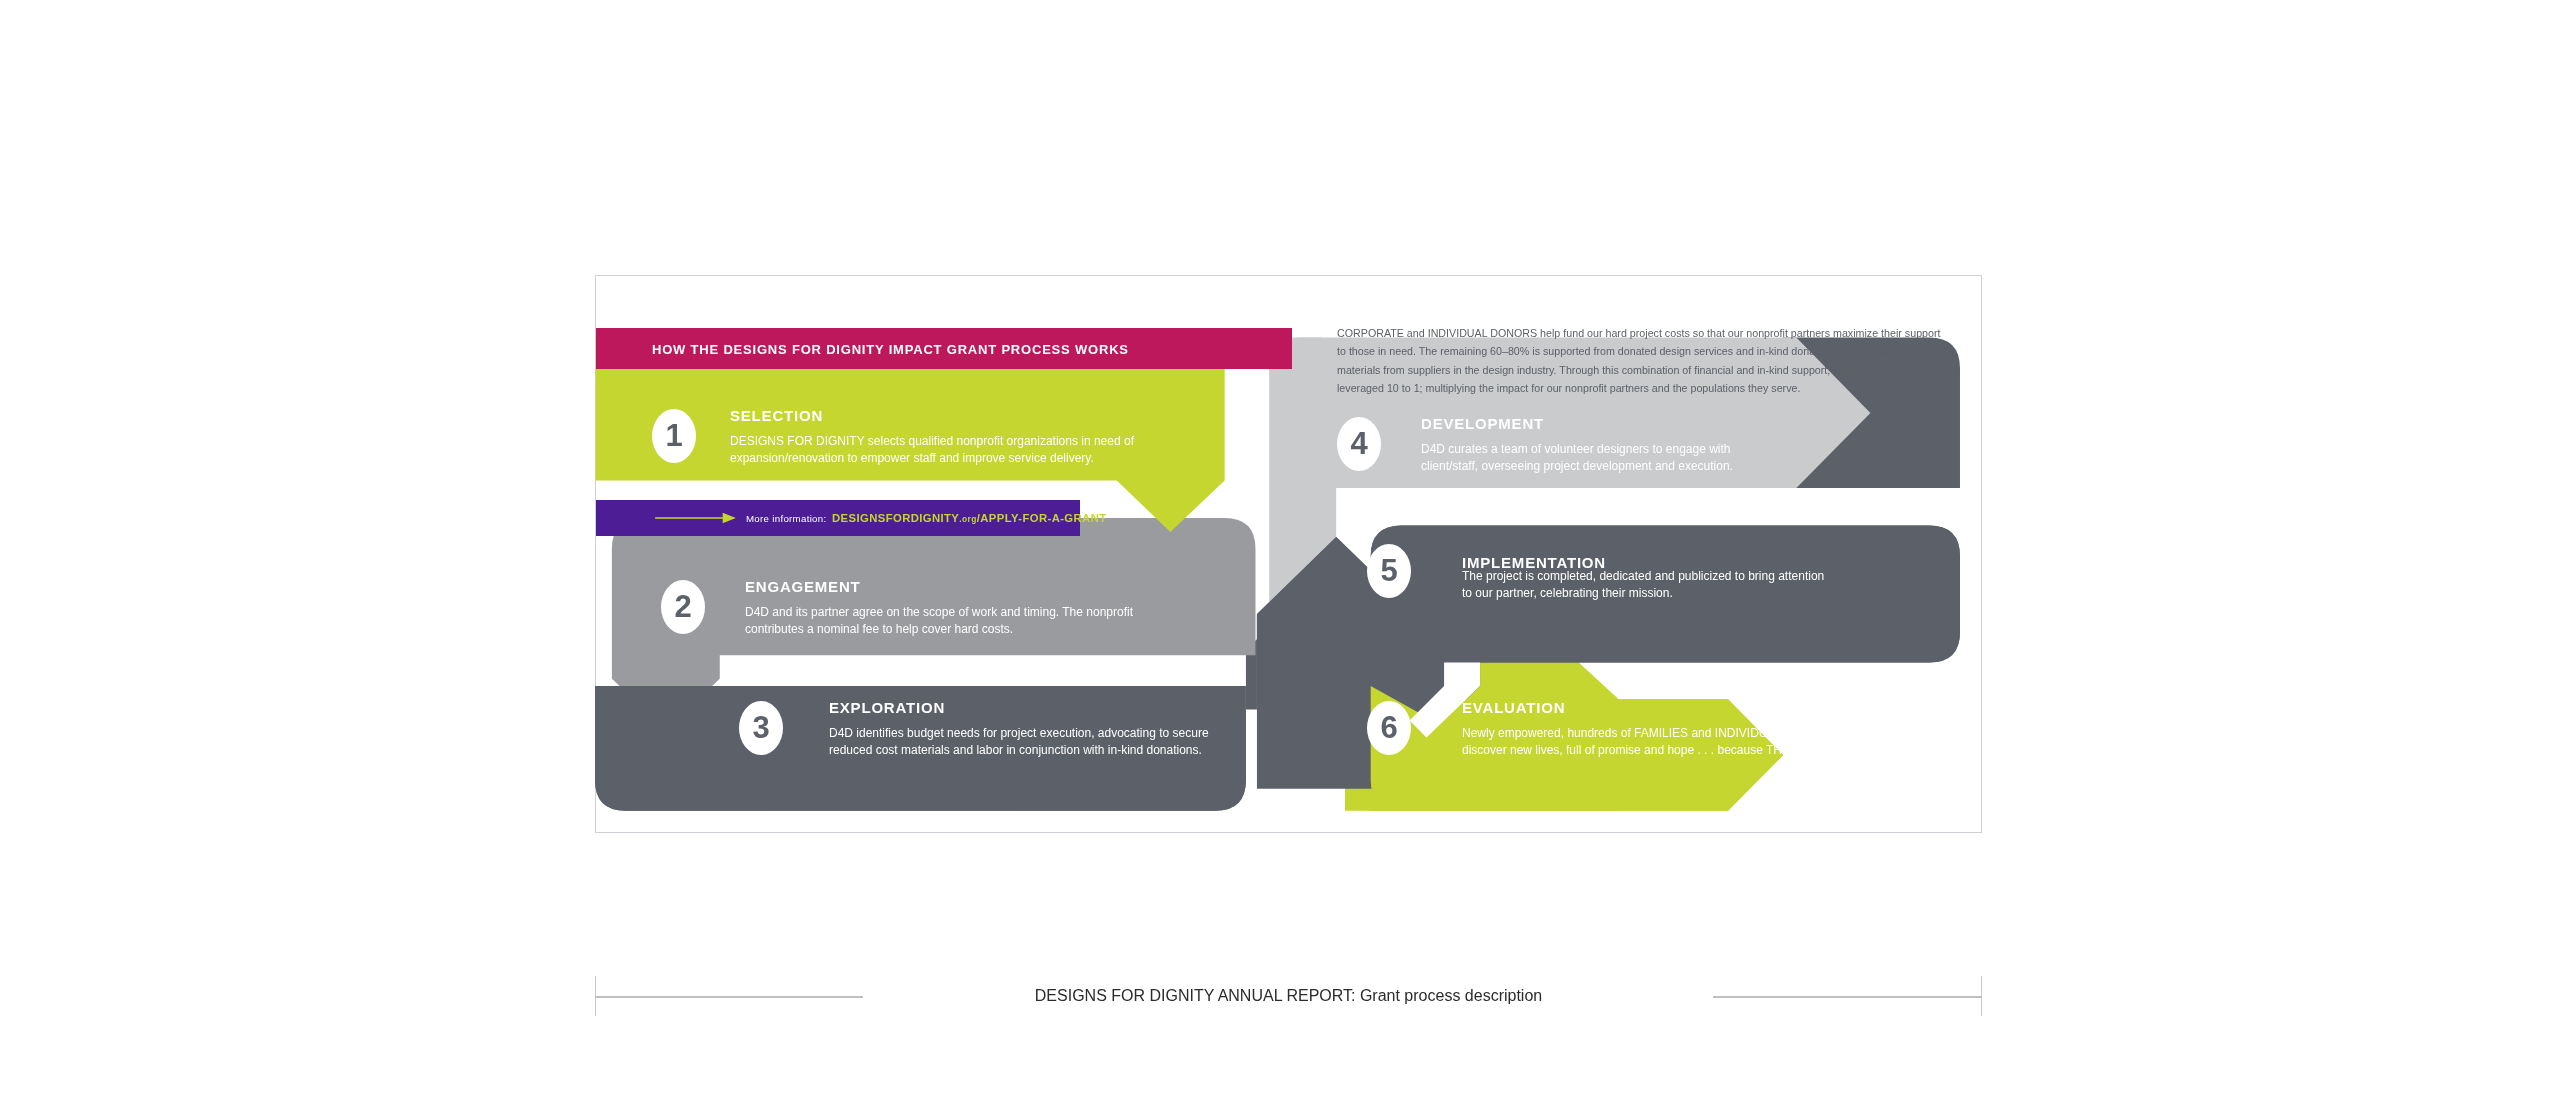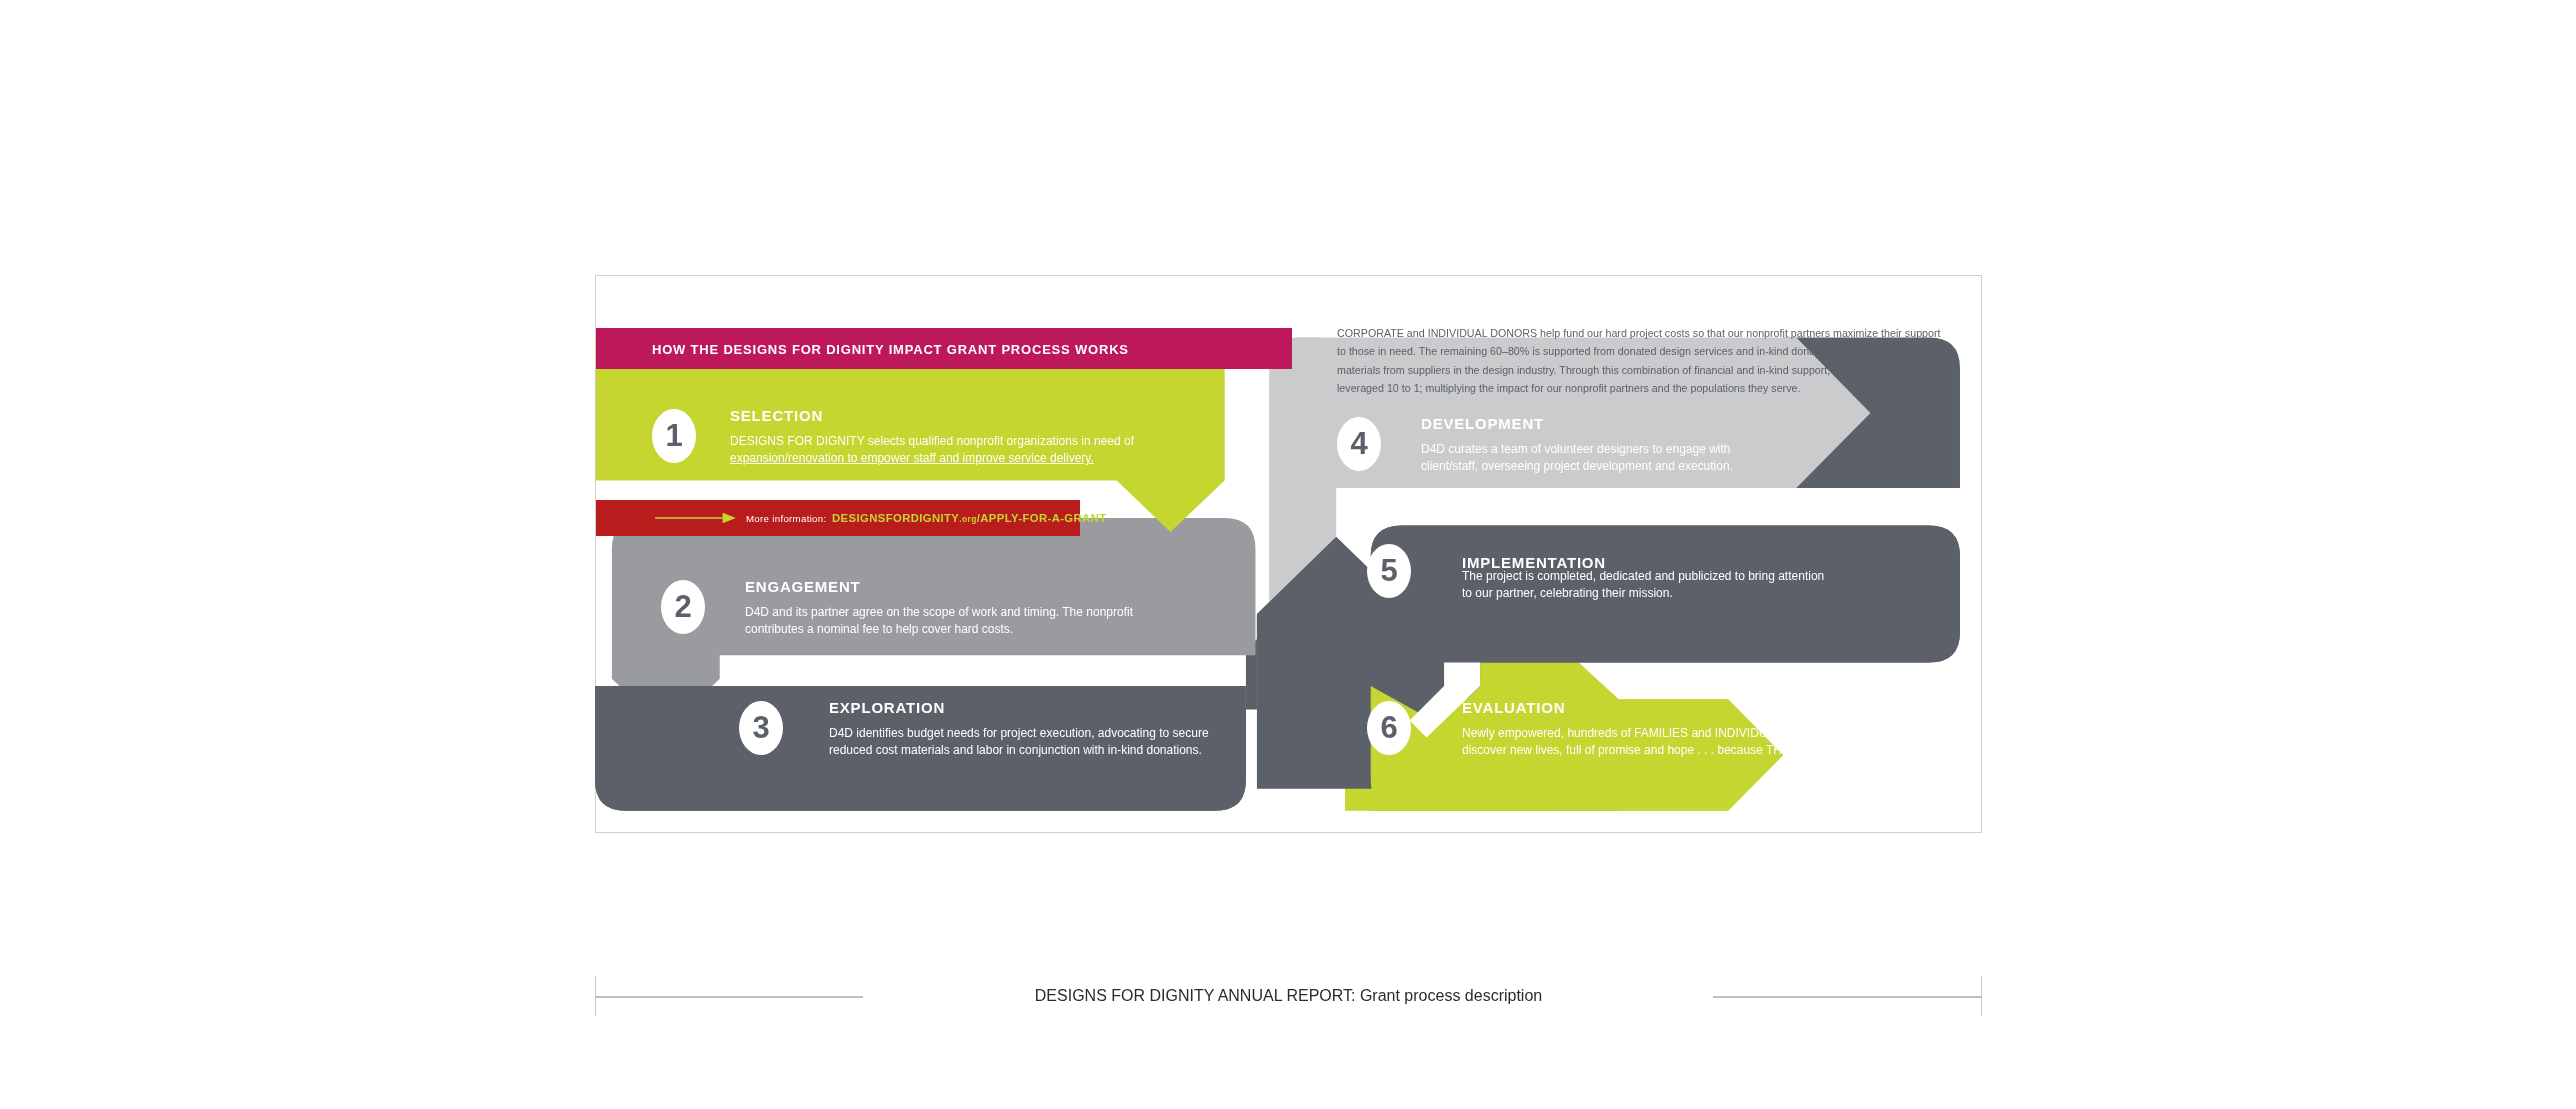--- a/index.html
+++ b/index.html
@@ -53,21 +53,21 @@
     letter-spacing:0.8px;white-space:nowrap;line-height:1;
   }
   .step .body{
     position:absolute;color:#ffffff;font-size:12px;line-height:17px;
     white-space:nowrap;
   }
 
   
   #more-info-strip{
     position:absolute;left:596px;top:500px;width:484px;height:36px;
-    background:#b91c1c;
+    background:#4c1d95;
   }
   #more-info-arrow{
     position:absolute;left:59px;top:50%;transform:translateY(-50%);
     width:81px;height:14.7px;
   }
   #more-info-label{
     position:absolute;left:150px;top:50%;transform:translateY(-50%);
     color:#ffffff;font-size:9.7px;letter-spacing:0.3px;white-space:nowrap;
   }
   #more-info-url{
@@ -199,21 +199,21 @@
   </div>
 
   <div id="intro-paragraph">CORPORATE and INDIVIDUAL DONORS help fund our hard project costs so that our nonprofit partners maximize their support to those in need. The remaining 60–80% is supported from donated design services and in-kind donations of labor and materials from suppliers in the design industry. Through this combination of financial and in-kind support, donations are leveraged 10 to 1; multiplying the impact for our nonprofit partners and the populations they serve.</div>
 
   <div class="step" style="left:652px;top:400px;width:484px;height:81px;">
     <div class="num-circle" style="left:0;top:8.8px;">
       <span>1</span>
     </div>
     <div class="title" style="left:78px;top:8px;">SELECTION</div>
     <div class="body" style="left:78px;top:33px;">DESIGNS FOR DIGNITY selects qualified nonprofit organizations in need of</div>
-    <div class="body" style="left:78px;top:50px;text-decoration:underline;">expansion/renovation to empower staff and improve service delivery.</div>
+    <div class="body" style="left:78px;top:50px;">expansion/renovation to empower staff and improve service delivery.</div>
   </div>
 
   <div id="more-info-strip">
     <svg id="more-info-arrow" viewBox="0 0 110 20">
       <path d="M0,9 L92,9 L92,3 L110,10 L92,17 L92,11 L0,11 Z" fill="#c4d62f"></path>
     </svg>
     <div id="more-info-label">More information:</div>
     <div id="more-info-url"><span>DESIGNSFORDIGNITY</span><span class="small">.org</span><span>/APPLY-FOR-A-GRANT</span></div>
   </div>
 

